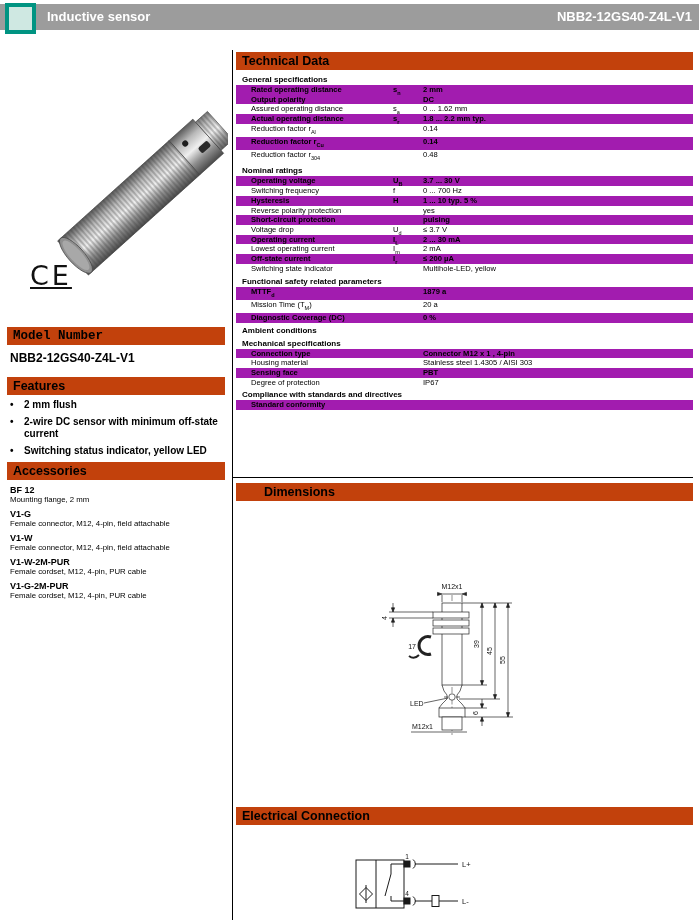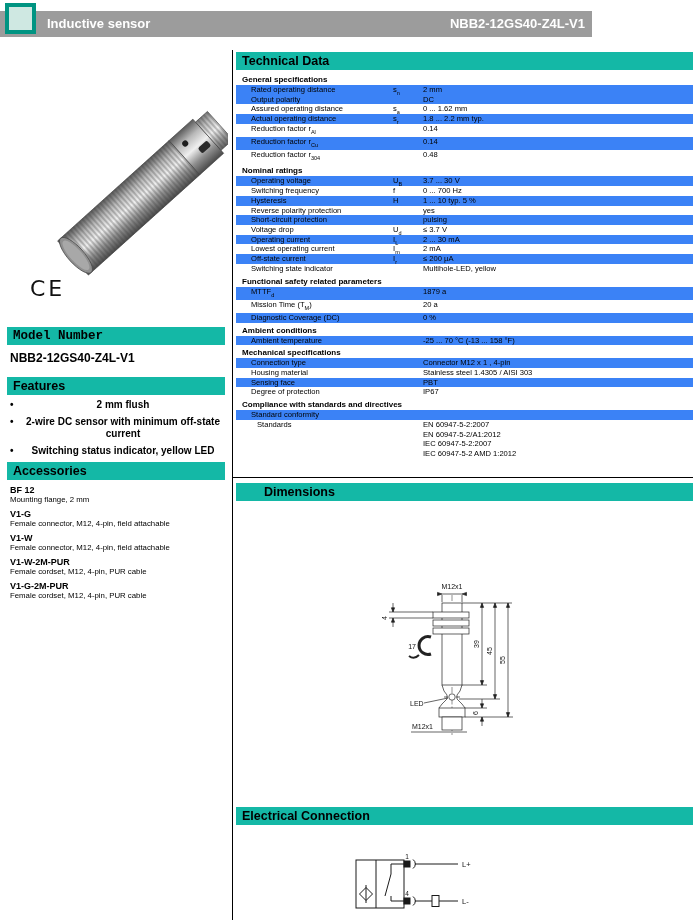--- a/index.html
+++ b/index.html
@@ -2,48 +2,48 @@
 <html><head>
 <meta charset="utf-8">
 <style>
   html,body{margin:0;padding:0;}
   body{
     width:699px;height:920px;position:relative;overflow:hidden;
     background:#ffffff;color:#000;
     font-family:"Liberation Sans", sans-serif;
   }
   
-  .topbar{position:absolute;left:0;top:11px;width:592px;height:26px;background:#9c9c9c;}
+  .topbar{position:absolute;left:0;top:4px;width:699px;height:26px;background:#9c9c9c;}
   .logo{position:absolute;left:5px;top:3px;width:23px;height:23px;background:#cfe8e2;border:4px solid #009482;}
   .tb-title{position:absolute;left:47px;top:5px;font-size:13px;font-weight:bold;color:#fff;}
   .tb-model{position:absolute;right:7px;top:5px;font-size:13px;font-weight:bold;color:#fff;}
   
   .vrule{position:absolute;left:232px;top:50px;width:1px;height:870px;background:#000;}
   .hrule{position:absolute;left:233px;top:477px;width:460px;height:1px;background:#000;}
   
-  .secbar{position:absolute;height:18px;background:#14b8a6;color:#000;font-weight:bold;
+  .secbar{position:absolute;height:18px;background:#c2410c;color:#000;font-weight:bold;
           font-size:12.5px;line-height:18px;padding-left:6px;box-sizing:border-box;}
   .rbar{left:236px;width:457px;}
   .lbar{left:7px;width:218px;}
   
   .photo{position:absolute;left:38px;top:58px;}
-  .cemark{position:absolute;left:30px;top:276px;font-size:22px;letter-spacing:3px;
-          font-family:"DejaVu Sans", sans-serif;color:#111;}
+  .cemark{position:absolute;left:30px;top:260px;font-size:27px;letter-spacing:3px;
+          font-family:"DejaVu Sans", sans-serif;color:#111;text-decoration:underline;}
   .model-value{position:absolute;left:10px;top:351px;font-size:12px;font-weight:bold;}
   .features-list{position:absolute;left:10px;top:399px;width:212px;margin:0;padding:0;list-style:none;}
-  .features-list li{font-size:10px;font-weight:bold;line-height:12.5px;margin-bottom:4px;padding-left:14px;position:relative;text-align:center;}
+  .features-list li{font-size:10px;font-weight:bold;line-height:12.5px;margin-bottom:4px;padding-left:14px;position:relative;}
   .features-list li::before{content:"\2022";position:absolute;left:0;top:0;}
   .acc-list{position:absolute;left:10px;top:481px;width:212px;}
   .acc-name{font-size:9px;font-weight:bold;line-height:10px;margin-top:4px;}
   .acc-desc{font-size:7.8px;line-height:10px;}
   
   .tech-table{position:absolute;left:236px;top:72px;width:457px;}
   .sec-name{font-weight:bold;font-size:8px;line-height:10px;padding-left:6px;margin-top:3px;}
   .trow{position:relative;min-height:9.7px;line-height:9.7px;font-size:7.6px;padding-left:15px;box-sizing:border-box;}
-  .trow.shade{background:#3b82f6;}
+  .trow.shade{background:#a21caf;font-weight:bold;}
   .trow.ind2{padding-left:21px;}
   .tlbl sub,.tsym sub{font-size:5.5px;}
   .tsym{position:absolute;left:157px;top:0;}
   .tval{position:absolute;left:187px;top:0;width:265px;line-height:9.7px;}
   
   .dim-svg{position:absolute;left:380px;top:575px;}
   .elec-svg{position:absolute;left:350px;top:850px;}
   svg text{font-family:"Liberation Sans", sans-serif;}
 </style>
 </head>
@@ -169,44 +169,35 @@
     <div class="trow shade"><span class="tlbl">MTTF<sub>d</sub></span><div class="tval">
         <div>1879 a</div>
       </div></div>
     <div class="trow"><span class="tlbl">Mission Time (T<sub>M</sub>)</span><div class="tval">
         <div>20 a</div>
       </div></div>
     <div class="trow shade"><span class="tlbl">Diagnostic Coverage (DC)</span><div class="tval">
         <div>0 %</div>
       </div></div>
     <div class="sec-name">Ambient conditions</div>
-    <div class="trow shade"><span class="tlbl">Ambient temperature</span><div class="tval">
-        <div>-25 ... 70 °C (-13 ... 158 °F)</div>
-      </div></div>
     <div class="sec-name">Mechanical specifications</div>
     <div class="trow shade"><span class="tlbl">Connection type</span><div class="tval">
         <div>Connector M12 x 1 , 4-pin</div>
       </div></div>
     <div class="trow"><span class="tlbl">Housing material</span><div class="tval">
         <div>Stainless steel 1.4305 / AISI 303</div>
       </div></div>
     <div class="trow shade"><span class="tlbl">Sensing face</span><div class="tval">
         <div>PBT</div>
       </div></div>
     <div class="trow"><span class="tlbl">Degree of protection</span><div class="tval">
         <div>IP67</div>
       </div></div>
     <div class="sec-name">Compliance with standards and directives</div>
     <div class="trow shade"><span class="tlbl">Standard conformity</span></div>
-    <div class="trow ind2"><span class="tlbl">Standards</span><div class="tval">
-        <div>EN 60947-5-2:2007</div>
-        <div>EN 60947-5-2/A1:2012</div>
-        <div>IEC 60947-5-2:2007</div>
-        <div>IEC 60947-5-2 AMD 1:2012</div>
-      </div></div>
   </div>
 
 <div class="hrule"></div>
 <div class="secbar rbar" style="top:483px;padding-left:28px;">Dimensions</div>
 
 <svg class="dim-svg" width="220" height="192" viewBox="0 0 220 192">
   <g stroke="#222" stroke-width="0.7" fill="none">
 
     <line x1="72" y1="20" x2="72" y2="160" stroke-dasharray="6 2 1.5 2" stroke-width="0.5"></line>
 

